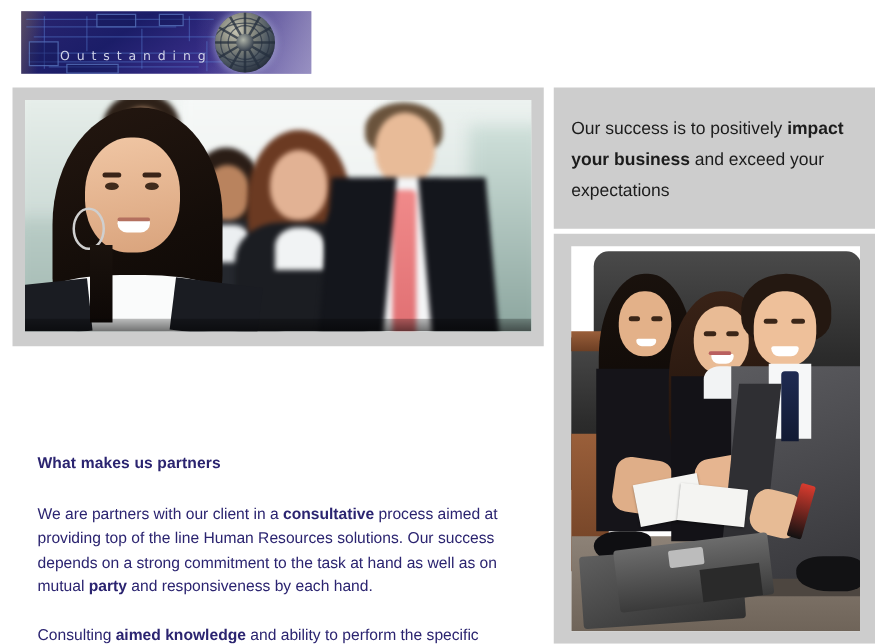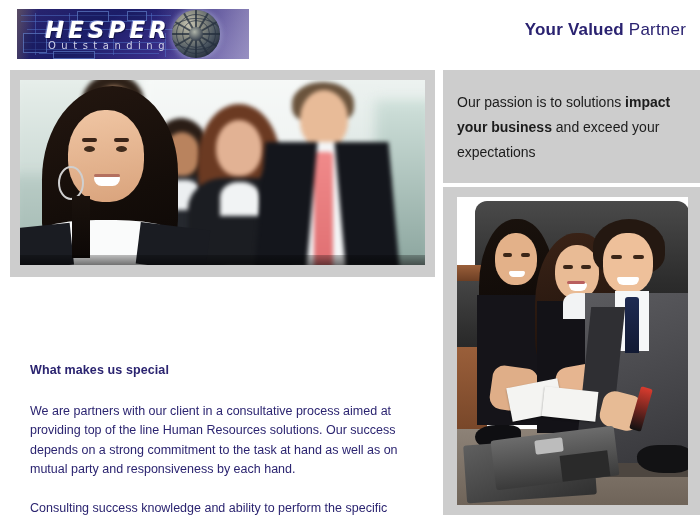--- a/index.html
+++ b/index.html
@@ -158,21 +158,21 @@
     font-size: 12.5px;
     line-height: 19.5px;
   }
   #copy h2 {
     margin: 0 0 21px 0;
     font-size: 12.5px;
     font-weight: bold;
     letter-spacing: .1px;
   }
   #copy p { margin: 0 0 19px 0; }
-  #copy p b { font-weight: normal; }
+  #copy p b { font-weight: bold; }
 
   
   #quote-panel {
     position: absolute;
     left: 443px; top: 70px;
     width: 257px;
     height: 113px;
     background: #cdcdcd;
     box-sizing: border-box;
     padding: 20px 14px 0 14px;
@@ -247,39 +247,35 @@
       <i style="left:18px; top:4px;  width:1px;   height:42px;"></i>
       <i style="left:52px; top:4px;  width:1px;   height:28px;"></i>
       <i style="left:96px; top:14px; width:1px;   height:32px;"></i>
       <i style="left:134px;top:4px;  width:1px;   height:20px;"></i>
       <i style="left:148px;top:24px; width:1px;   height:24px;"></i>
       <div class="chip" style="left:6px;  top:24px; width:22px; height:18px;"></div>
       <div class="chip" style="left:60px; top:2px;  width:30px; height:9px;"></div>
       <div class="chip" style="left:110px;top:2px;  width:18px; height:8px;"></div>
       <div class="chip" style="left:36px; top:42px; width:40px; height:6px;"></div>
     </div>
-    <div class="wordmark">HESPER</div>
     <div class="subword">Outstanding</div>
     <div class="sphere">
       <div class="spoke" style="transform:rotate(0deg);"></div>
       <div class="spoke" style="transform:rotate(30deg);"></div>
       <div class="spoke" style="transform:rotate(60deg);"></div>
       <div class="spoke" style="transform:rotate(90deg);"></div>
       <div class="spoke" style="transform:rotate(120deg);"></div>
       <div class="spoke" style="transform:rotate(150deg);"></div>
       <div class="ring" style="left:4px;  top:4px;  width:38px; height:38px;"></div>
       <div class="ring" style="left:10px; top:10px; width:26px; height:26px;"></div>
       <div class="ring" style="left:-2px; top:8px;  width:50px; height:30px;"></div>
       <div class="hub"></div>
     </div>
   </div>
 
-  <div id="tagline">
-    <b>Your Valued</b><span> Partner</span>
-  </div>
 </div>
 
 <div id="left-col">
   <div id="hero-frame">
     <div id="hero-photo">
 
       <div class="bg-pane" style="left:-10px; top:-10px; width:150px; height:120px; background:linear-gradient(180deg,#e9f0ec,#c9d8d3);"></div>
       <div class="bg-pane" style="left:120px; top:-10px; width:180px; height:205px; background:linear-gradient(180deg,#f7f9f8,#e4eae8);"></div>
       <div class="bg-pane" style="left:290px; top:-10px; width:130px; height:205px; background:linear-gradient(180deg,#eef3f1,#ccdbd6);"></div>
       <div class="bg-pane" style="left:-10px; top:95px; width:120px; height:110px; background:linear-gradient(180deg,#b9ccc6,#9bb2ab);"></div>
@@ -332,28 +328,28 @@
         <div style="position:absolute;left:-14px;top:146px;width:66px;height:42px;background:#1a1c22;transform:rotate(-6deg);"></div>
         <div style="position:absolute;left:118px;top:146px;width:70px;height:42px;background:#1a1c22;transform:rotate(7deg);"></div>
         <div style="position:absolute;left:52px;top:116px;width:18px;height:62px;background:linear-gradient(180deg,#1a120d,#0d0806);"></div>
       </div>
 
       <div style="position:absolute;left:0;bottom:0;width:405px;height:10px;background:linear-gradient(180deg,rgba(0,0,0,.25),rgba(0,0,0,.55));"></div>
     </div>
   </div>
 
   <div id="copy">
-    <h2>What makes us special</h2>
+    <h2>What makes us partners</h2>
     <p><span>We are partners with our client in a </span><b>consultative</b><span> process aimed at providing top of the line Human Resources solutions. Our success depends on a strong commitment to the task at hand as well as on mutual </span><b>party</b><span> and responsiveness by each hand.</span></p>
-    <p><span>Consulting </span><b>success knowledge</b><span> and ability to perform the specific assignment.</span></p>
+    <p><span>Consulting </span><b>aimed knowledge</b><span> and ability to perform the specific assignment.</span></p>
   </div>
 </div>
 
 <div id="quote-panel">
-  <p><span>Our passion is to solutions </span><b>impact your business</b><span> and exceed your expectations</span></p>
+  <p><span>Our success is to positively </span><b>impact your business</b><span> and exceed your expectations</span></p>
 </div>
 
 <div id="right-photo-frame">
   <div id="right-photo">
 
     <div class="sofa" style="left:18px; top:4px; width:214px; height:150px;"></div>
     <div class="sofa" style="left:-4px; top:72px; width:70px; height:124px; border-radius:8px;"></div>
     <div class="wood" style="left:-4px; top:68px; width:56px; height:16px;"></div>
     <div class="wood" style="left:-4px; top:150px; width:34px; height:110px;"></div>
     <div class="rug" style="left:0; top:232px; width:231px; height:76px;"></div>

